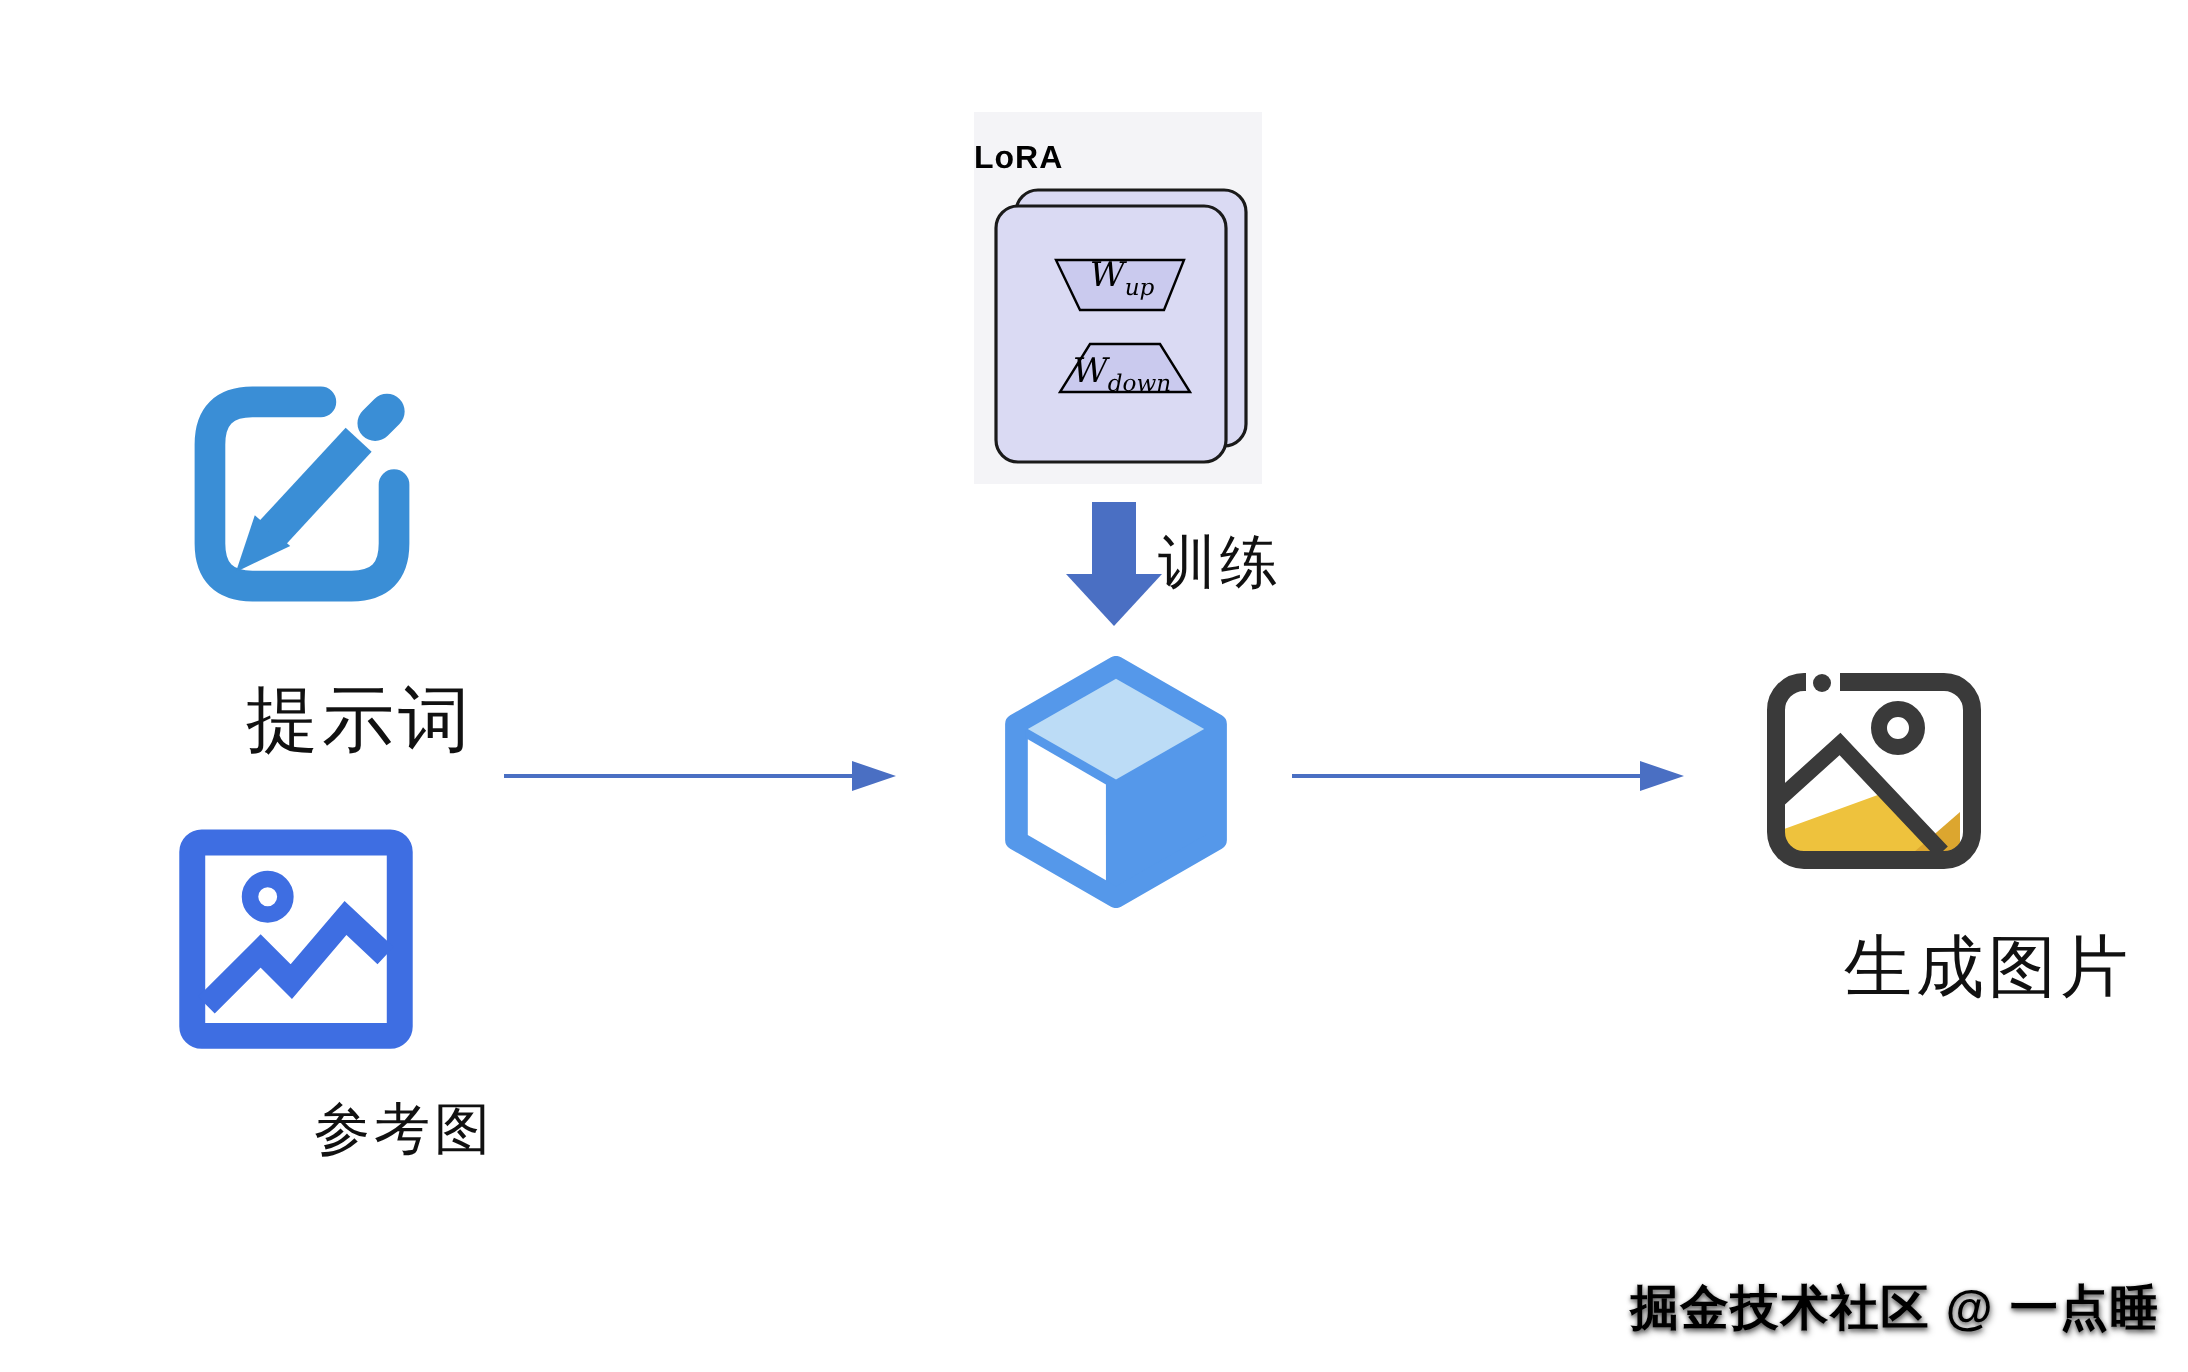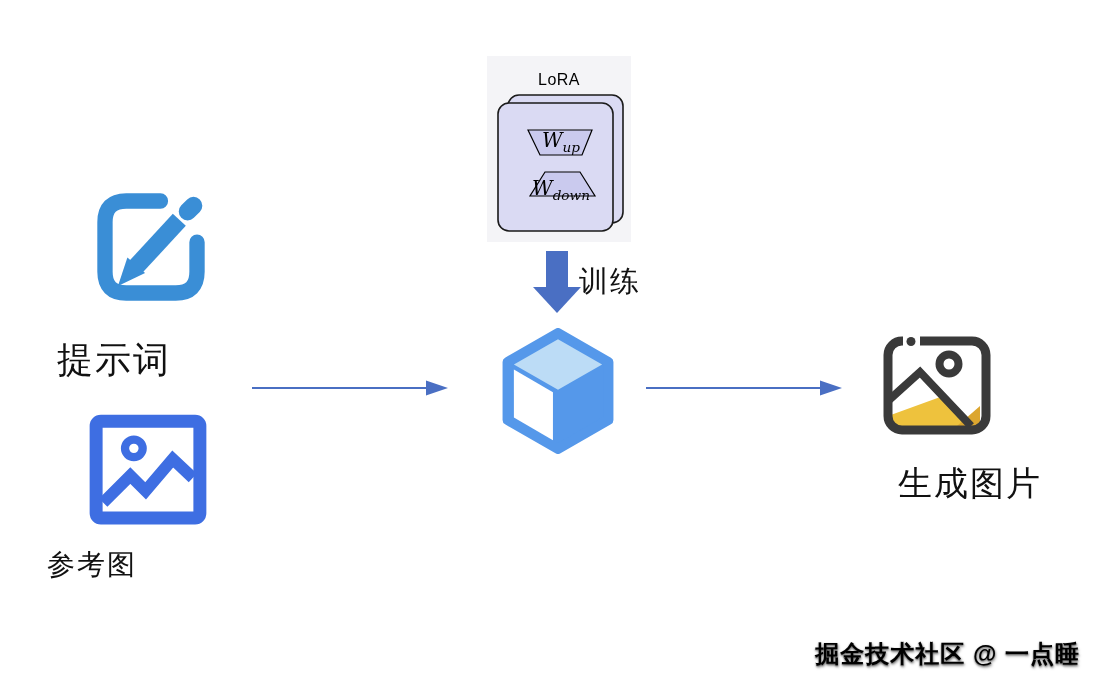--- a/index.html
+++ b/index.html
@@ -17,37 +17,37 @@
     --lora_rect_fill:#dadaf3;
     --lora_trap_fill:#cacaee;
     --lora_stroke:#1a1a1a;
   }
   *{margin:0;padding:0;box-sizing:border-box;}
   html,body{background:#ffffff;}
   body{font-family:"Liberation Sans","DejaVu Sans",sans-serif;color:var(--ink);}
   #canvas{position:relative;width:1094px;height:686px;background:#ffffff;overflow:hidden;}
 
   .abs{position:absolute;}
-  .label{color:var(--ink);letter-spacing:2px;white-space:nowrap;text-align:left;}
+  .label{color:var(--ink);letter-spacing:2px;white-space:nowrap;text-align:right;}
 
   
   .prompt-icon{left:92px;top:188px;width:118px;height:118px;}
   .prompt-label{left:57px;top:336px;width:180px;font-size:36px;}
   .ref-icon{left:89px;top:413px;width:118px;height:112px;}
   .ref-label{left:47px;top:546px;width:200px;font-size:28px;}
   .ref-note{left:47px;top:592px;width:200px;font-size:34px;letter-spacing:0;}
 
   
   .lora-fig{left:487px;top:56px;width:144px;height:186px;background:var(--lora_bg);}
-  .lora-title{position:absolute;left:0;top:15px;width:100%;text-align:center;
-              font-weight:normal;font-size:16px;letter-spacing:.5px;color:#000;}
+  .lora-title{position:absolute;left:0;top:15px;width:100%;text-align:left;
+              font-weight:bold;font-size:16px;letter-spacing:.5px;color:#000;}
   .lora-svg{position:absolute;left:0;top:35px;}
   .wtext{position:absolute;left:30px;width:88px;text-align:center;
          font-family:"DejaVu Serif","Liberation Serif",serif;font-style:italic;
-         font-size:20px;color:#000;}
+         font-size:17px;color:#000;}
   .wup{top:72px;}
   .wdown{top:120px;}
   .wtext sub{font-size:0.68em;font-style:italic;}
 
   
   .train-arrow{left:533px;top:251px;width:48px;height:62px;}
   .train-label{left:579px;top:262px;width:140px;font-size:29px;text-align:left;}
 
   
   .cube-icon{left:495px;top:328px;width:126px;height:126px;}

